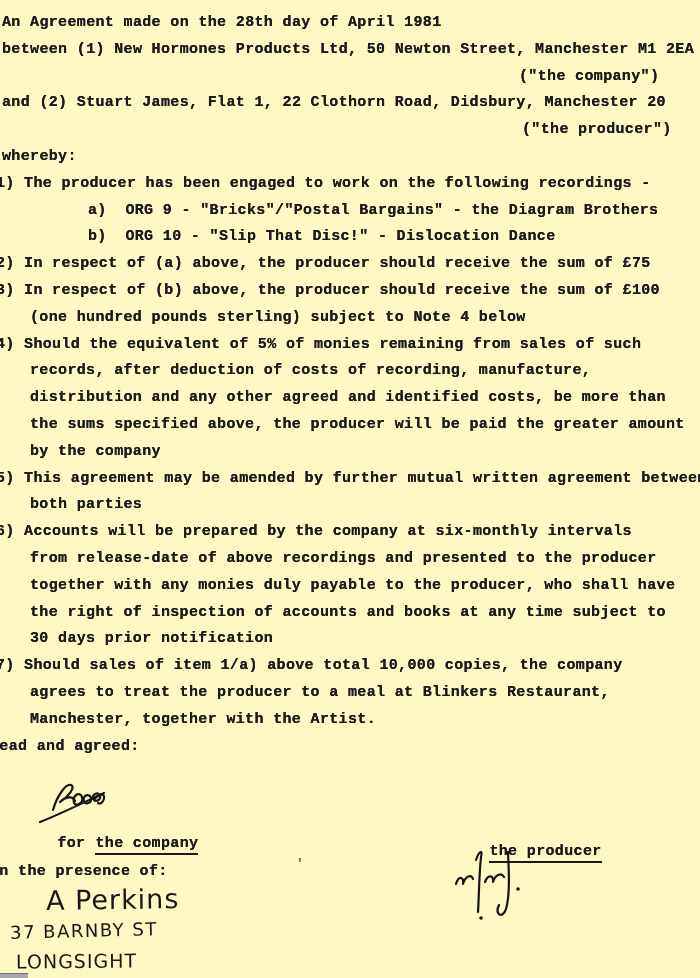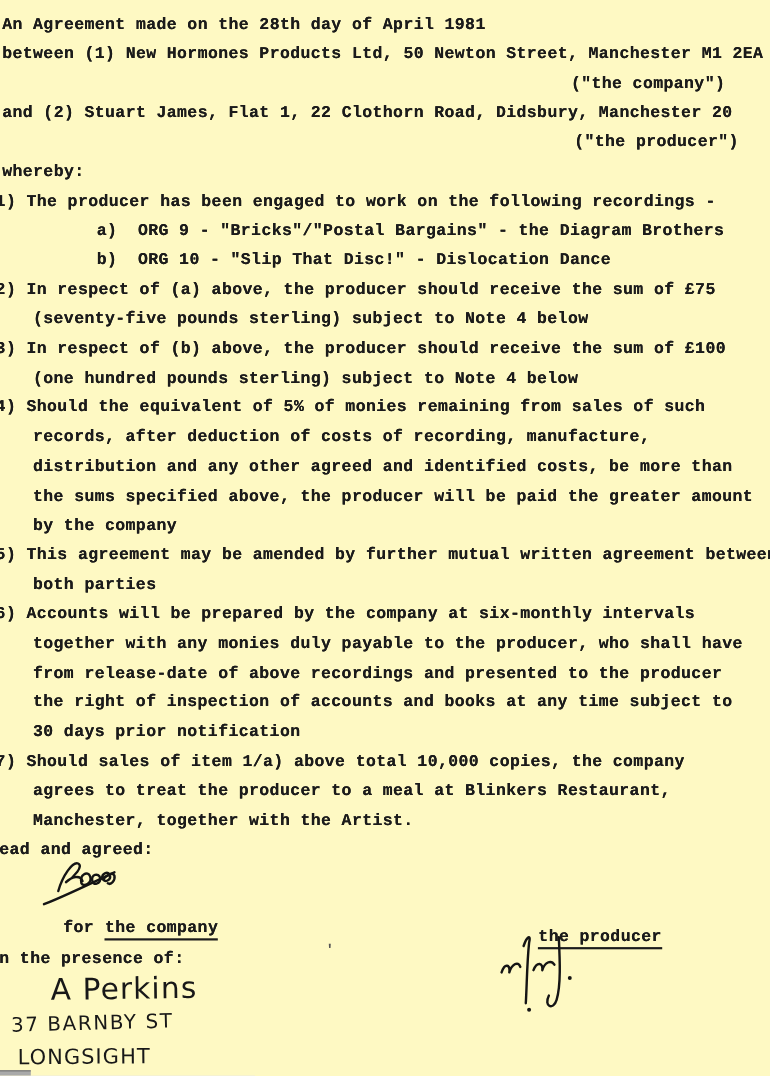--- a/index.html
+++ b/index.html
@@ -88,33 +88,32 @@
       <div class="line h">An Agreement made on the 28th day of April 1981</div>
       <div class="line h">between (1) New Hormones Products Ltd, 50 Newton Street, Manchester M1 2EA</div>
       <div class="line rc">("the company")</div>
       <div class="line h">and (2) Stuart James, Flat 1, 22 Clothorn Road, Didsbury, Manchester 20</div>
       <div class="line rp">("the producer")</div>
       <div class="line h">whereby:</div>
       <div class="line num">1) The producer has been engaged to work on the following recordings -</div>
       <div class="line sub">a)  ORG 9 - "Bricks"/"Postal Bargains" - the Diagram Brothers</div>
       <div class="line sub">b)  ORG 10 - "Slip That Disc!" - Dislocation Dance</div>
       <div class="line num">2) In respect of (a) above, the producer should receive the sum of £75</div>
-      <div class="line cont">(seventy-five pounds sterling) subject to Note 4 below</div>
       <div class="line num">3) In respect of (b) above, the producer should receive the sum of £100</div>
       <div class="line cont">(one hundred pounds sterling) subject to Note 4 below</div>
       <div class="line num">4) Should the equivalent of 5% of monies remaining from sales of such</div>
       <div class="line cont">records, after deduction of costs of recording, manufacture,</div>
       <div class="line cont">distribution and any other agreed and identified costs, be more than</div>
       <div class="line cont">the sums specified above, the producer will be paid the greater amount</div>
       <div class="line cont">by the company</div>
       <div class="line num">5) This agreement may be amended by further mutual written agreement between</div>
       <div class="line cont">both parties</div>
       <div class="line num">6) Accounts will be prepared by the company at six-monthly intervals</div>
+      <div class="line cont">from release-date of above recordings and presented to the producer</div>
       <div class="line cont">together with any monies duly payable to the producer, who shall have</div>
-      <div class="line cont">from release-date of above recordings and presented to the producer</div>
       <div class="line cont">the right of inspection of accounts and books at any time subject to</div>
       <div class="line cont">30 days prior notification</div>
       <div class="line num">7) Should sales of item 1/a) above total 10,000 copies, the company</div>
       <div class="line cont">agrees to treat the producer to a meal at Blinkers Restaurant,</div>
       <div class="line cont">Manchester, together with the Artist.</div>
       <div class="line cut">Read and agreed:</div>
     </div>
 
   <svg class="sig" style="left:38px; top:779px;" width="70" height="45" viewBox="0 0 70 45">
     <path d="M2,43 C20,36 45,24 66,14"></path>

